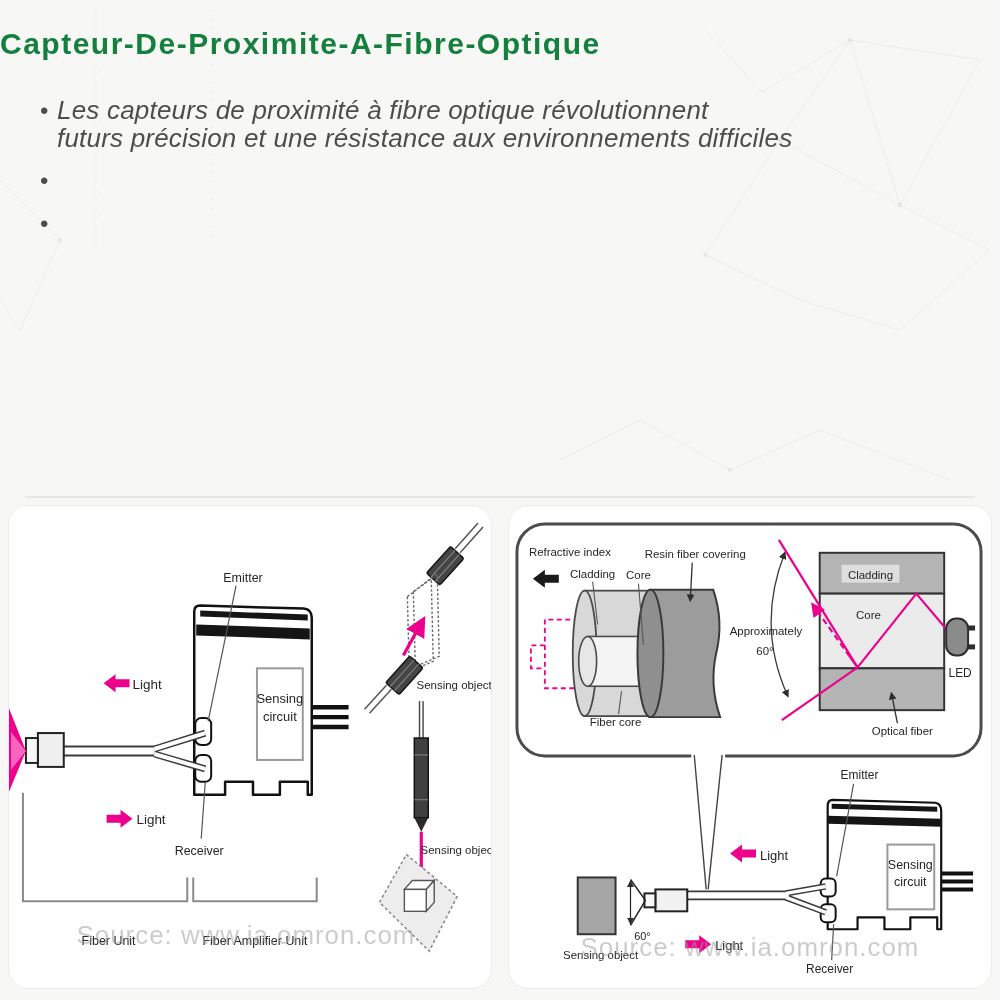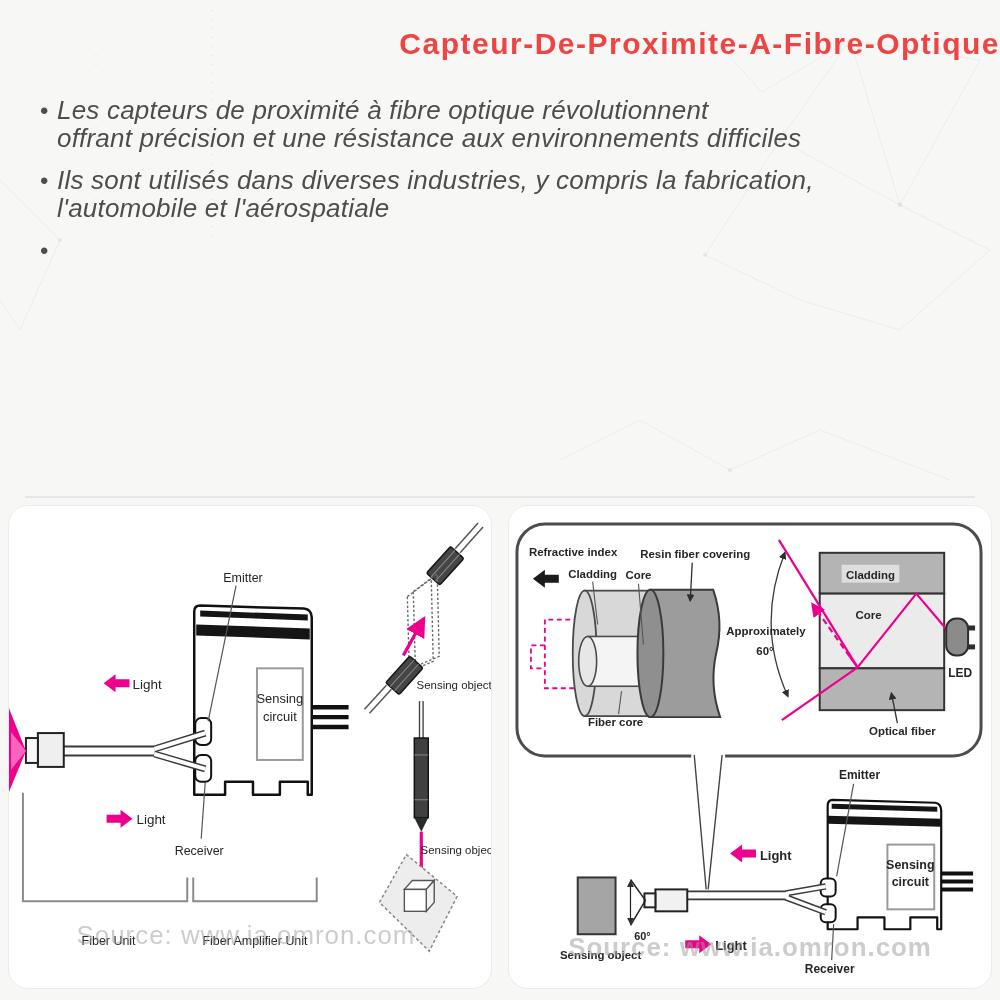--- a/index.html
+++ b/index.html
@@ -1,30 +1,30 @@
 <!DOCTYPE html>
 <html><head>
 <meta charset="utf-8">
 <style>
   html,body{margin:0;padding:0;background:#e9e9e9;}
   .canvas{position:relative;width:1000px;height:1000px;margin:0 auto;background:#f7f7f6;
           font-family:"Liberation Sans",sans-serif;overflow:hidden;}
   .bgmesh{position:absolute;inset:0;z-index:0;}
-  .title{position:absolute;top:27px;left:0;width:100%;text-align:right;font-size:30px;
-         font-weight:700;color:#ef4444;letter-spacing:1.5px;z-index:2;}
+  .title{position:absolute;top:27px;left:0;width:100%;text-align:left;font-size:30px;
+         font-weight:700;color:#15803d;letter-spacing:1.5px;z-index:2;}
   .bullets{position:absolute;top:97px;left:40px;width:932px;color:#4d4d4d;z-index:2;}
   .bullet{display:flex;margin-bottom:15px;}
   .bullet .dot{width:17px;flex:0 0 17px;font-size:24px;line-height:27.5px;}
   .bullet .lines div{font-size:26px;line-height:27.5px;letter-spacing:0.2px;font-style:italic;}
   .divider{position:absolute;top:496px;left:25px;width:950px;height:2px;background:#e6e6e6;
            border-radius:2px;z-index:1;}
   .card{position:absolute;top:505px;width:484px;height:484px;background:#ffffff;
         border:1px solid #ececec;border-radius:20px;box-sizing:border-box;z-index:1;}
   .card-left{left:8px;}
-  .card-right{left:508px;font-weight:bold;}
+  .card-right{left:508px;}
   .card svg{display:block;width:100%;height:100%;}
   svg text{font-family:"Liberation Sans",sans-serif;fill:#262626;}
   .wm{font-size:26px;fill:#9e9e9e;opacity:0.52;letter-spacing:1px;}
 </style>
 </head>
 <body>
 
 <div class="canvas">
 
   <svg class="bgmesh" viewBox="0 0 1000 1000">
@@ -48,29 +48,25 @@
     </g>
   </svg>
 
   <div class="title">Capteur-De-Proximite-A-Fibre-Optique</div>
 
   <div class="bullets">
     <div class="bullet">
       <span class="dot">•</span>
       <span class="lines">
         <div>Les capteurs de proximité à fibre optique révolutionnent</div>
-        <div>offrant précision et une résistance aux environnements difficiles</div>
+        <div>futurs précision et une résistance aux environnements difficiles</div>
       </span>
     </div>
     <div class="bullet">
       <span class="dot">•</span>
-      <span class="lines">
-        <div>Ils sont utilisés dans diverses industries, y compris la fabrication,</div>
-        <div>l'automobile et l'aérospatiale</div>
-      </span>
     </div>
     <div class="bullet">
       <span class="dot">•</span>
     </div>
   </div>
 
   <div class="divider"></div>
 
   <div class="card card-left">
     <svg viewBox="0 0 484 484">

